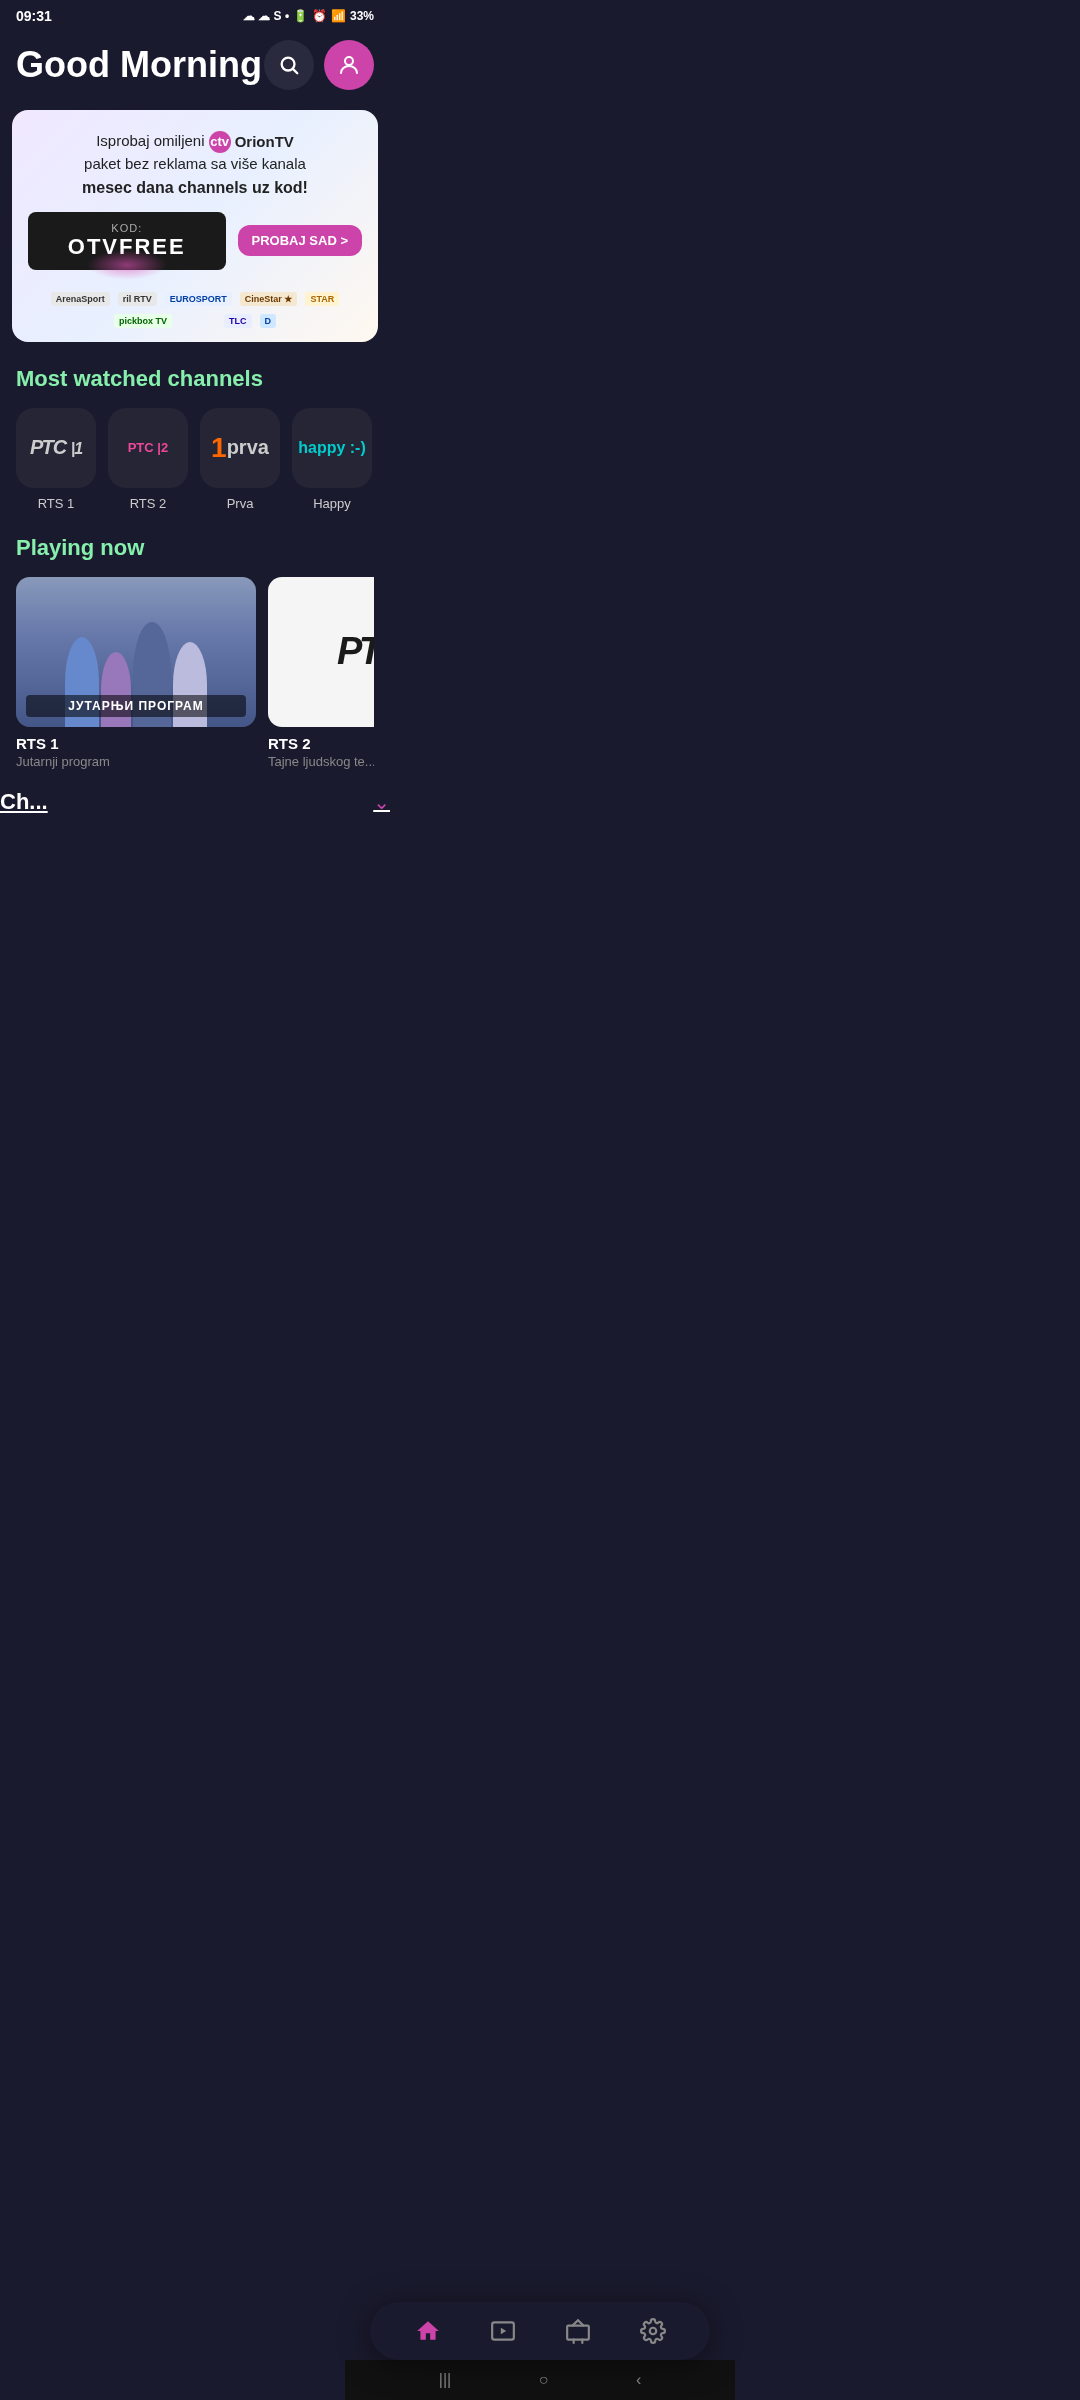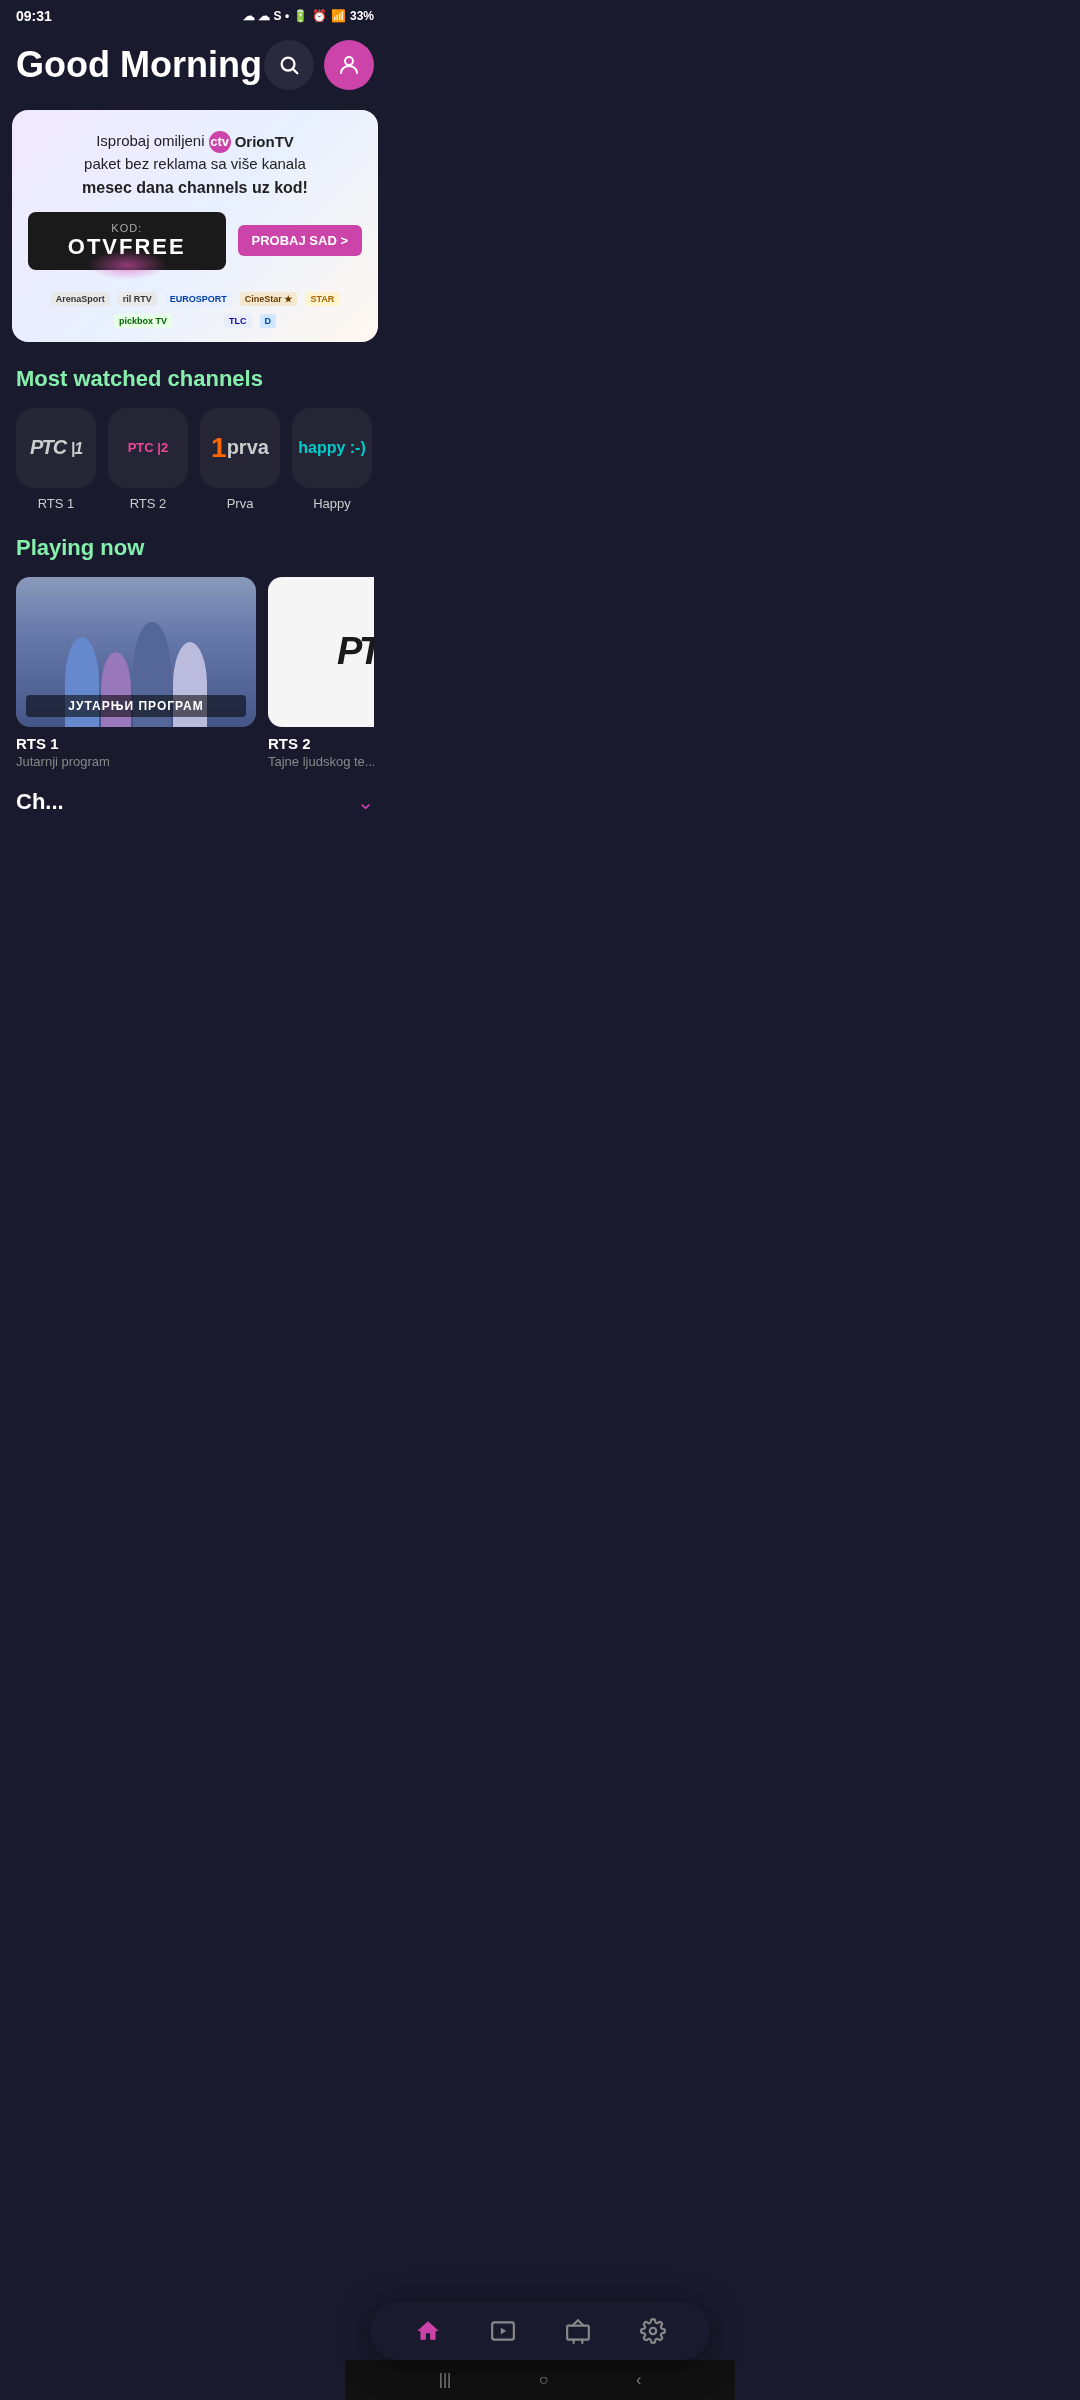--- a/index.html
+++ b/index.html
@@ -129,21 +129,21 @@
       left: 50%;
       transform: translateX(-50%);
       width: 80px;
       height: 30px;
       background: radial-gradient(ellipse, rgba(220,80,180,0.6) 0%, transparent 70%);
     }
     .promo-try-btn {
       background: #cc44aa;
       color: #fff;
       border: none;
-      border-radius: 6px;
+      border-radius: 12px;
       padding: 8px 14px;
       font-size: 13px;
       font-weight: 700;
       cursor: pointer;
       white-space: nowrap;
       display: flex;
       align-items: center;
       gap: 4px;
     }
     .promo-middle-row {
@@ -367,22 +367,23 @@
       background: #111;
       display: flex;
       align-items: center;
       justify-content: space-around;
       padding: 0 50px;
     }
     .android-btn { color: #888; font-size: 16px; cursor: pointer; }
 
     
     .section-partial {
-      padding: 0 16px;
+      padding: 0 0;
       margin-bottom: 120px;
+      text-decoration: underline;
     }
     .section-partial-header {
       display: flex;
       justify-content: space-between;
       align-items: center;
       margin-bottom: 10px;
     }
     .section-partial-title {
       font-size: 22px;
       font-weight: 700;

